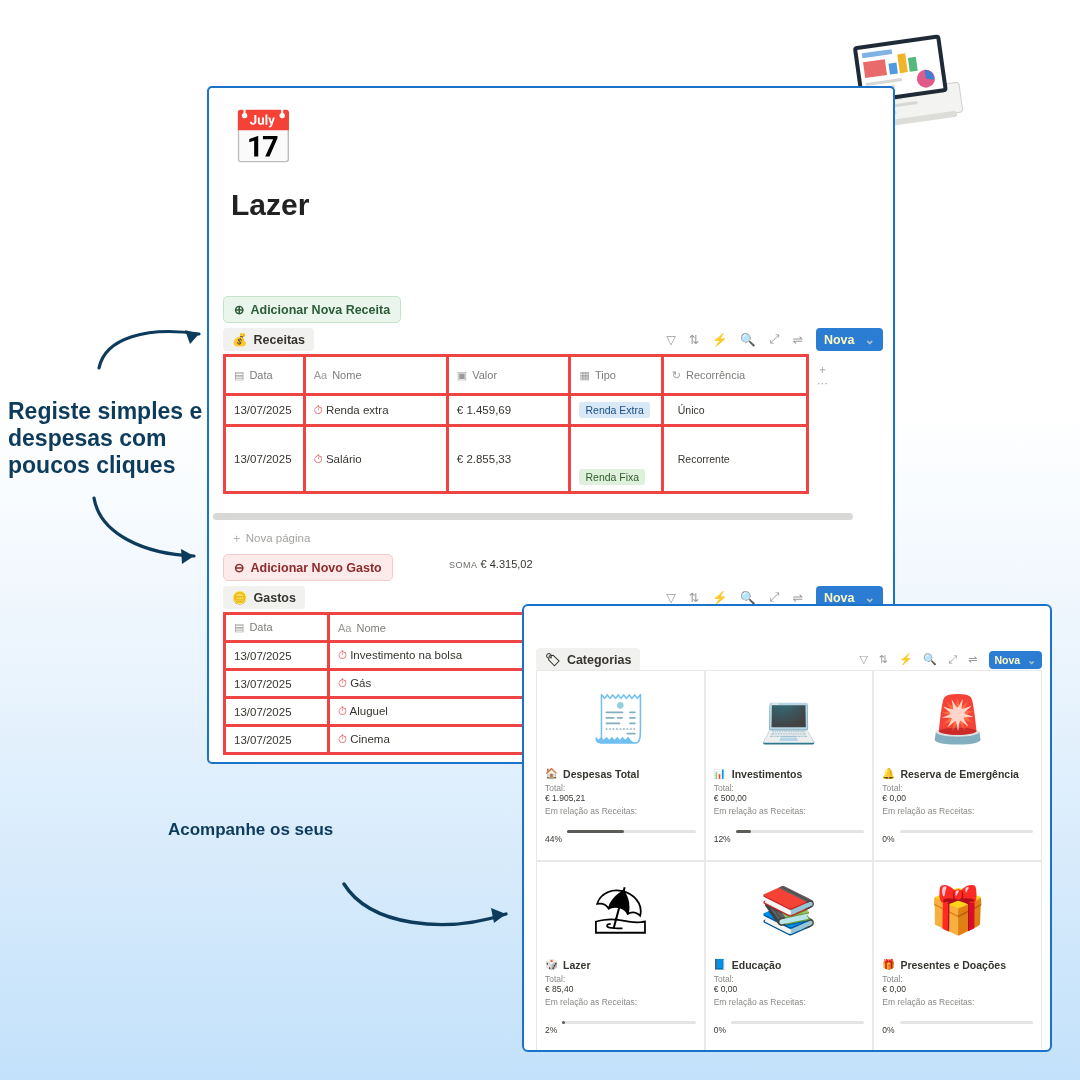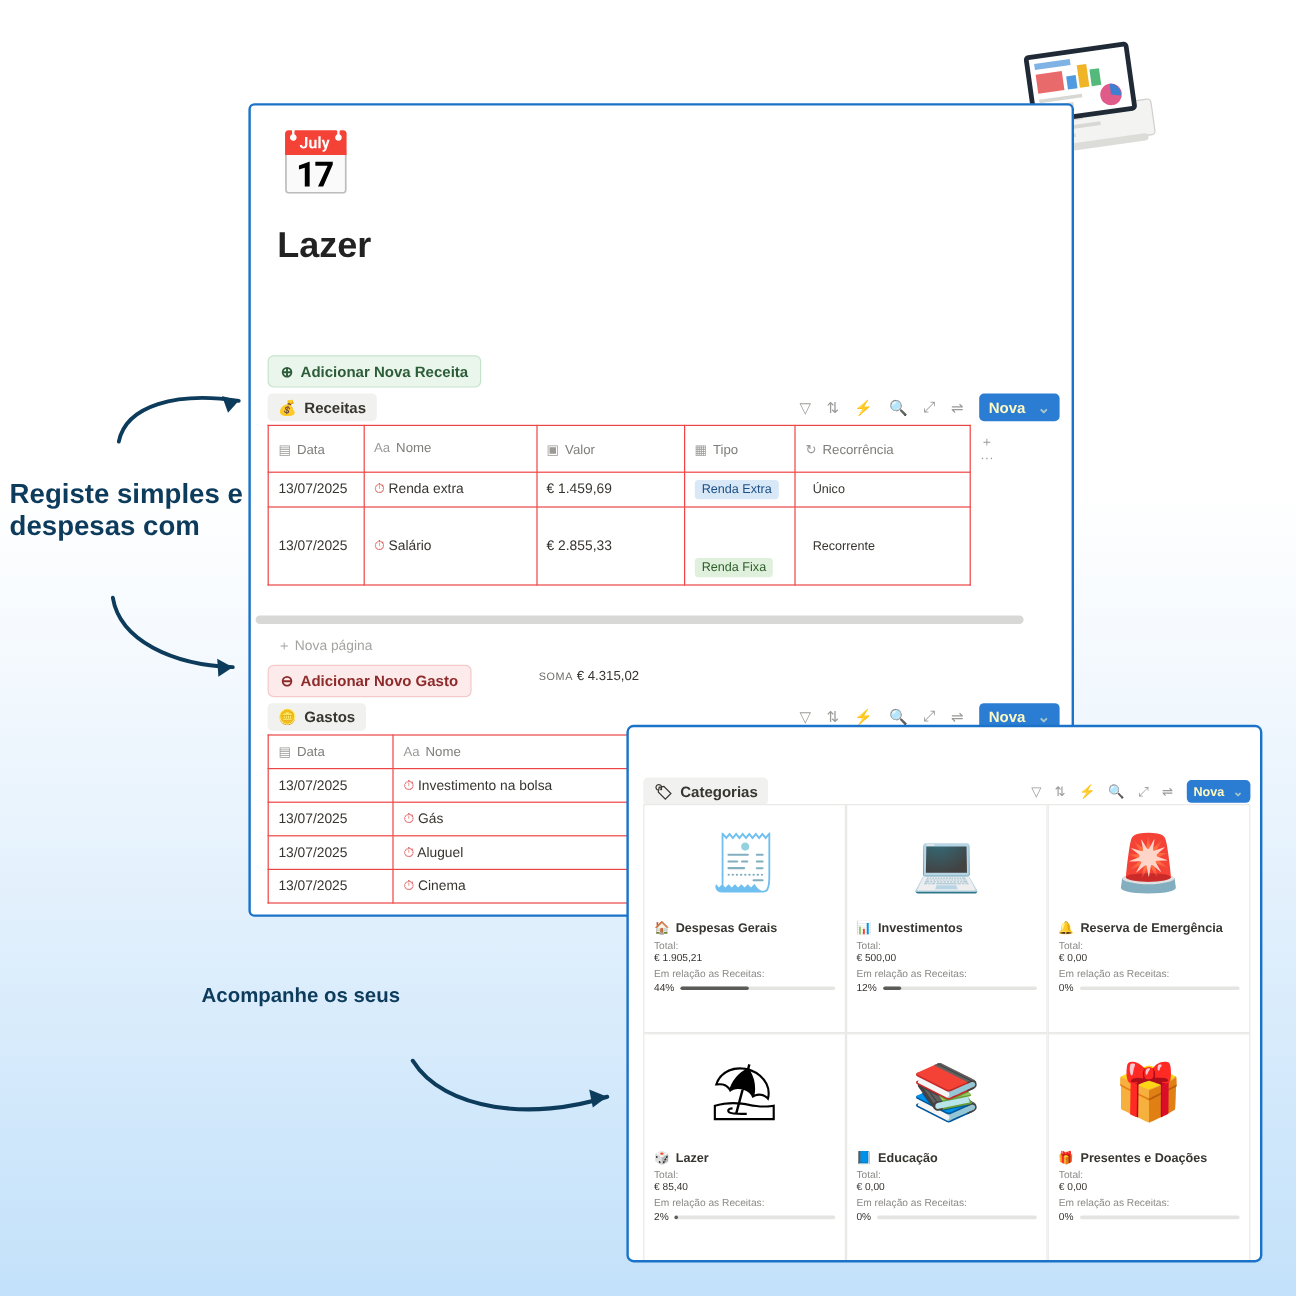--- a/index.html
+++ b/index.html
@@ -45,21 +45,21 @@
   .db-tools { margin-left:auto; display:flex; align-items:center; gap:13px; padding-right:14px; }
   .tool-ico { color:#9b9a97; font-size:12.5px; }
   .nova-btn {
     background:#2b7cd3; color:#fef9c3; font-size:12.5px; font-weight:bold;
     border-radius:4px; padding:4px 8px; display:inline-flex; align-items:center; gap:10px;
   }
   .nova-btn .sep { opacity:.6; }
 
   table.grid { position:absolute; border-collapse:collapse; font-size:11.5px; color:#37352f; }
   table.grid th, table.grid td {
-    border:1px solid #ef4444; padding:6px 8px; text-align:left; font-weight:normal; height:28px;
+    border:3px solid #ef4444; padding:6px 8px; text-align:left; font-weight:normal; height:28px;
   }
   table.grid th { color:#7e7d79; font-size:11px; }
   .col-ico { color:#9b9a97; margin-right:5px; }
   .num { text-align:right; }
   .tag { border-radius:3px; padding:2px 6px; font-size:10.5px; display:inline-block; }
   .tag-blue { background:#d9e8f7; color:#1b4f85; }
   .tag-green{ background:#dff0dc; color:#2f5e2a;margin-top:36px; }
   .tag-plain{ background:transparent; color:#37352f; }
   .newpage { position:absolute; font-size:11.5px; color:#a5a4a1; }
   .soma { position:absolute; font-size:11px; color:#6f6e6b; }
@@ -72,37 +72,38 @@
     background:#fff; border:2px solid #1a73c8; border-radius:6px; overflow:hidden;
   }
   #cat-title { position:absolute; left:15px; top:12px; font-size:17px; font-weight:bold; color:#1f5f96; }
   .cat-grid { position:absolute; left:12px; top:64px; width:506px; display:grid; grid-template-columns:repeat(3,1fr); }
   .cat-cell { border:1px solid #e9e9e7; height:191px; padding:0; position:relative; background:#fff; }
   .cat-thumb { height:96px; display:flex; align-items:center; justify-content:center; font-size:46px; }
   .cat-name { display:flex; align-items:center; gap:5px; font-size:10.5px; font-weight:bold; color:#37352f; padding:0 8px; }
   .cat-line { font-size:8.5px; color:#8a8986; padding:3px 8px 0 8px; }
   .cat-val  { font-size:8.5px; color:#37352f; padding:0 8px; }
   .cat-pct-row { display:flex; align-items:center; gap:5px; padding:2px 8px 0 8px; }
-  .cat-pct { font-size:8.5px; color:#37352f; }
+  .cat-pct { font-size:8.5px; color:#37352f;margin-top:16px; }
   .bar-track { height:3px; background:#e4e4e2; border-radius:2px; flex:1; position:relative; }
   .bar-fill { position:absolute; left:0; top:0; bottom:0; background:#5b5b58; border-radius:2px; }
 
   
   #device-photo { position:absolute; left:836px; top:26px; width:132px; height:110px; }
 </style>
 </head>
 <body>
 
 <div class="promo" id="promo-main">
   <div>Controlo financeiro</div>
   <div>simples, visual e prático</div>
 </div>
 <div class="promo" id="promo-left">
   <div>Registe simples e</div>
   <div>despesas com</div>
+  <div>poucos cliques</div>
 </div>
 <div class="promo" id="promo-bottom">
   <div>Acompanhe os seus</div>
 </div>
 
 <svg class="arrow" style="left:95px; top:322px;" width="115" height="50" viewBox="0 0 115 50">
   <path d="M4 46 C 10 16, 52 4, 104 12" stroke="#0d3b5c" stroke-width="3.2" fill="none" stroke-linecap="round"></path>
   <path d="M104 12 l-14 -4 l5 14 z" fill="#0d3b5c"></path>
 </svg>
 <svg class="arrow" style="left:88px; top:494px;" width="120" height="72" viewBox="0 0 120 72">
@@ -291,21 +292,21 @@
         <span class="sep">⌄</span>
       </span>
     </div>
   </div>
 
   <div class="cat-grid" id="cat-grid">
       <div class="cat-cell">
         <div class="cat-thumb">🧾</div>
         <div class="cat-name">
           <span>🏠</span>
-          <span>Despesas Gerais</span>
+          <span>Despesas Total</span>
         </div>
         <div class="cat-line">Total:</div>
         <div class="cat-val">€ 1.905,21</div>
         <div class="cat-line">Em relação as Receitas:</div>
         <div class="cat-pct-row">
           <span class="cat-pct">44%</span>
           <span class="bar-track">
             <span class="bar-fill" style="width:44%"></span>
           </span>
         </div>

